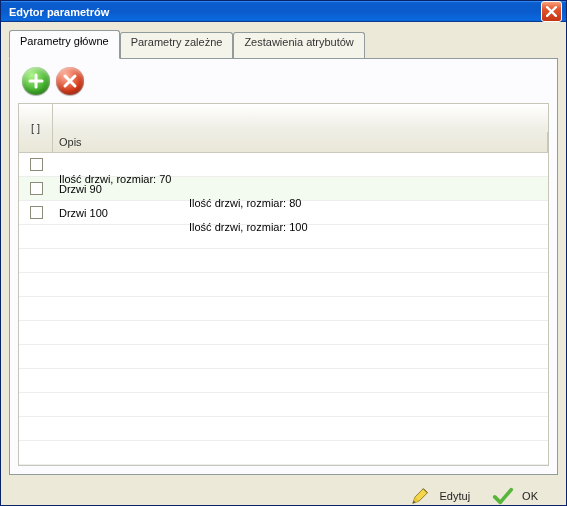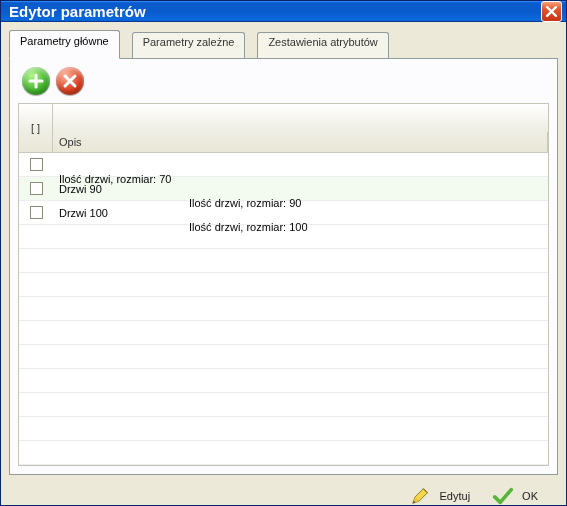--- a/index.html
+++ b/index.html
@@ -21,21 +21,21 @@
     flex-direction: column;
   }
   .titlebar {
     height: 28px;
     background: linear-gradient(to bottom, #3a95ff 0%, #0a5bcc 8%, #0a5bcc 50%, #0a6ae0 92%, #0a246a 100%);
     display: flex;
     align-items: center;
     padding: 0 4px 0 8px;
     color: #fff;
     font-weight: bold;
-    font-size: 15px;
+    font-size: 11px;
   }
   .title-text { flex: 1; }
   .close-btn {
     width: 21px; height: 21px;
     background: linear-gradient(to bottom, #f7a07a, #e2522a 40%, #c43414);
     border: 1px solid #fff;
     border-radius: 3px;
     display: flex;
     align-items: center;
     justify-content: center;
@@ -51,21 +51,21 @@
   .tabstrip {
     display: flex;
     position: relative;
     z-index: 2;
   }
   .tab {
     padding: 4px 10px;
     border: 1px solid #919b9c;
     border-bottom: none;
     background: #f5f4ea;
-    margin-right: 12px;
+    margin-right: 0;
     border-top-left-radius: 3px;
     border-top-right-radius: 3px;
     cursor: pointer;
     position: relative;
   }
   .tab.active {
     background: #fcfcfe;
     border-bottom: 1px solid #fcfcfe;
     margin-bottom: -1px;
     z-index: 3;
@@ -200,21 +200,21 @@
             <div class="gc c0">
                 <div class="chk"></div>
               </div>
             <div class="gc c2">Ilość drzwi, rozmiar: 70</div>
           </div>
           <div class="gr">
             <div class="gc c0">
                 <div class="chk"></div>
               </div>
             <div class="gc c1">Drzwi 90</div>
-            <div class="gc c2">Ilość drzwi, rozmiar: 90</div>
+            <div class="gc c2">Ilość drzwi, rozmiar: 80</div>
           </div>
           <div class="gr">
             <div class="gc c0">
                 <div class="chk"></div>
               </div>
             <div class="gc c1">Drzwi 100</div>
             <div class="gc c2">Ilość drzwi, rozmiar: 100</div>
           </div>
           <div class="gr empty">
               <div class="gc c0"></div>

